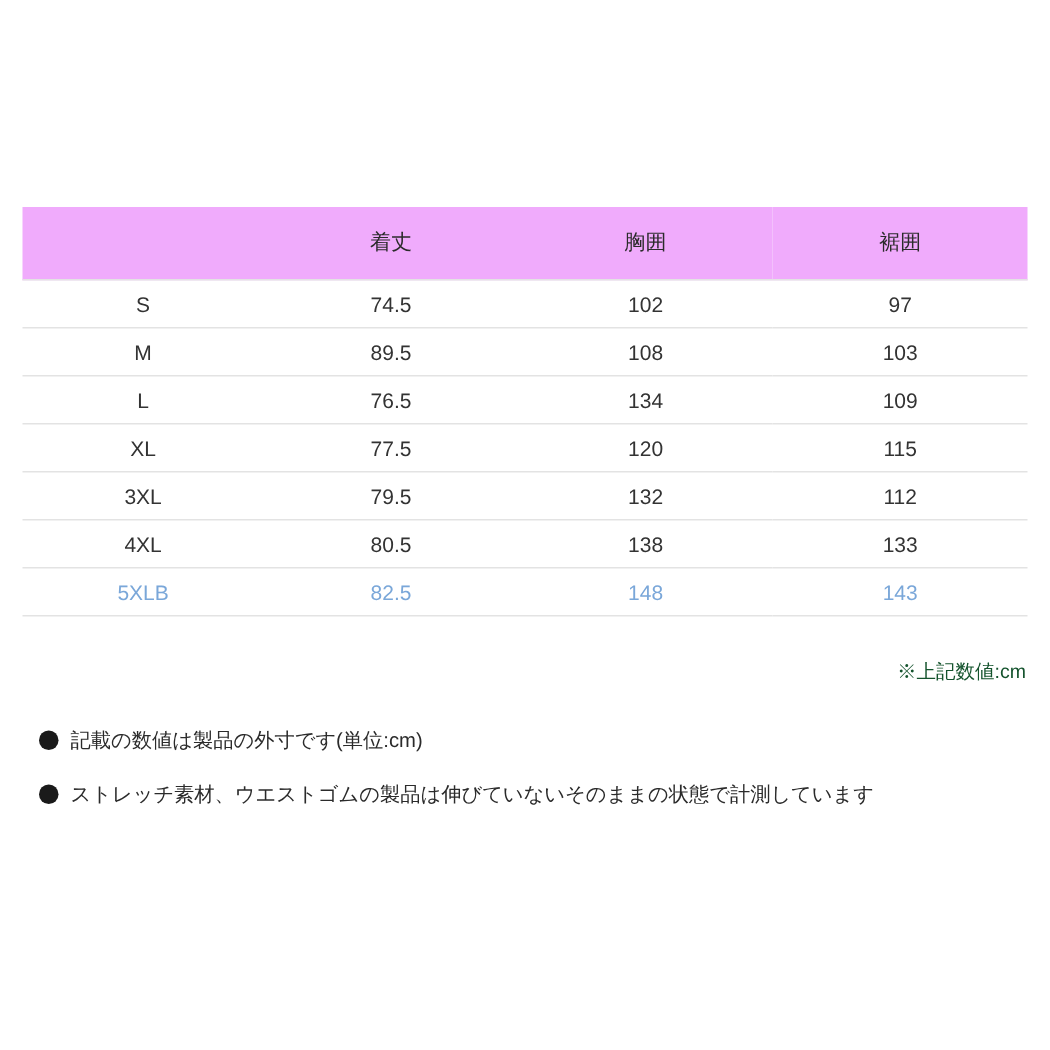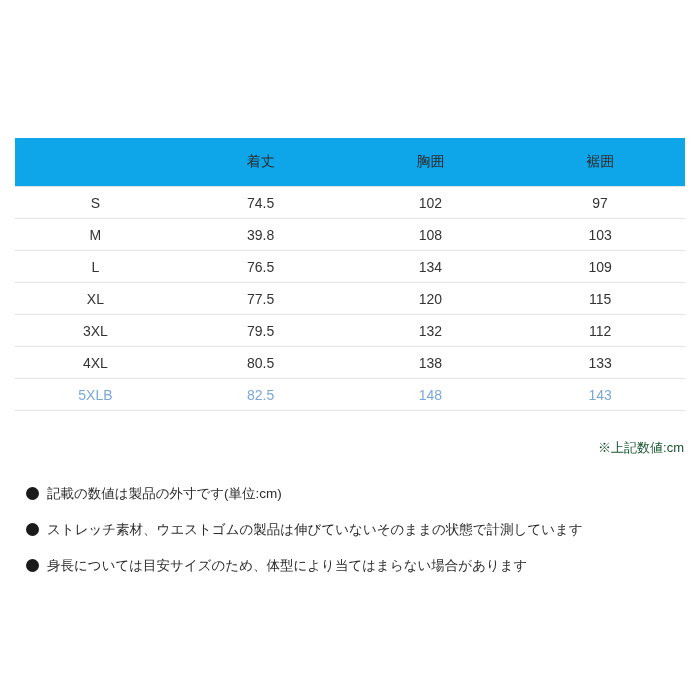--- a/index.html
+++ b/index.html
@@ -31,21 +31,21 @@
   .size-table th, .size-table td {
     text-align: center;
     font-weight: normal;
     font-size: 14px;
     color: #333333;
     padding: 0;
     height: 31px;
     vertical-align: middle;
   }
   .size-table thead th {
-    background: #0ea5e9;
+    background: #f0abfc;
     height: 48px;
     font-size: 14px;
     color: #2b2b2b;
   }
   .size-table tbody td {
     border-bottom: 1px solid #e3e3e3;
     background: #ffffff;
   }
   .size-table tbody tr:first-child td {
     border-top: 1px solid #e3e3e3;
@@ -120,21 +120,21 @@
     </thead>
     <tbody>
       <tr>
         <td>S</td>
         <td>74.5</td>
         <td>102</td>
         <td>97</td>
       </tr>
       <tr>
         <td>M</td>
-        <td>39.8</td>
+        <td>89.5</td>
         <td>108</td>
         <td>103</td>
       </tr>
       <tr>
         <td>L</td>
         <td>76.5</td>
         <td>134</td>
         <td>109</td>
       </tr>
       <tr>
@@ -170,19 +170,15 @@
 
   <div class="bullets">
     <div class="bullet-row">
       <span class="bullet-dot"></span>
       <span class="bullet-text">記載の数値は製品の外寸です(単位:cm)</span>
     </div>
     <div class="bullet-row">
       <span class="bullet-dot"></span>
       <span class="bullet-text">ストレッチ素材、ウエストゴムの製品は伸びていないそのままの状態で計測しています</span>
     </div>
-    <div class="bullet-row">
-      <span class="bullet-dot"></span>
-      <span class="bullet-text">身長については目安サイズのため、体型により当てはまらない場合があります</span>
-    </div>
   </div>
 
 </div>
 
 </body></html>

